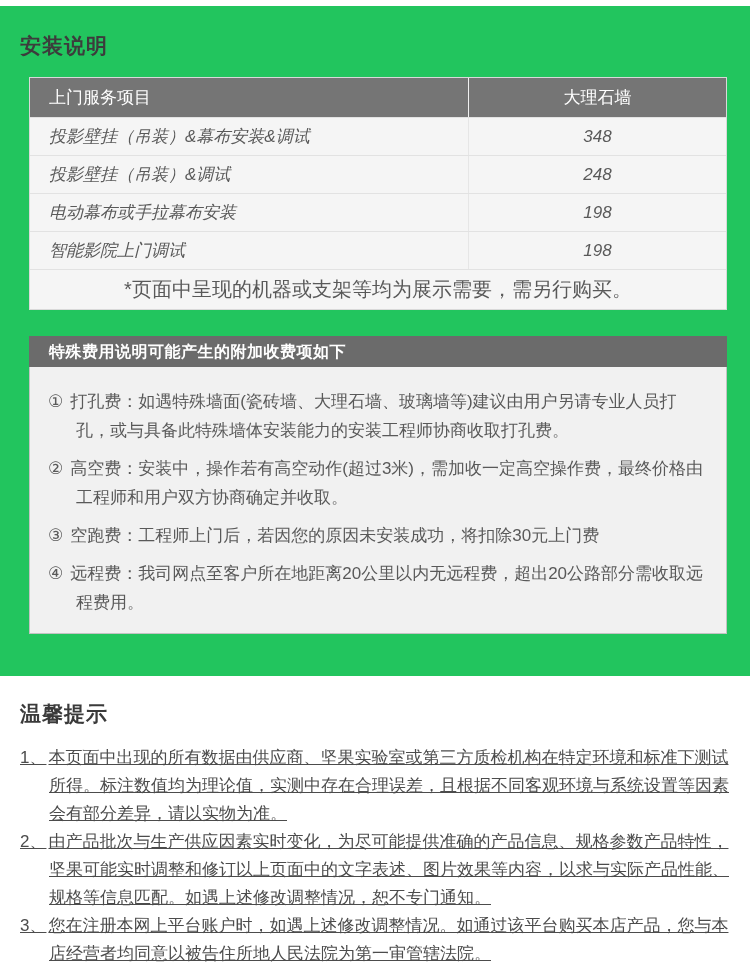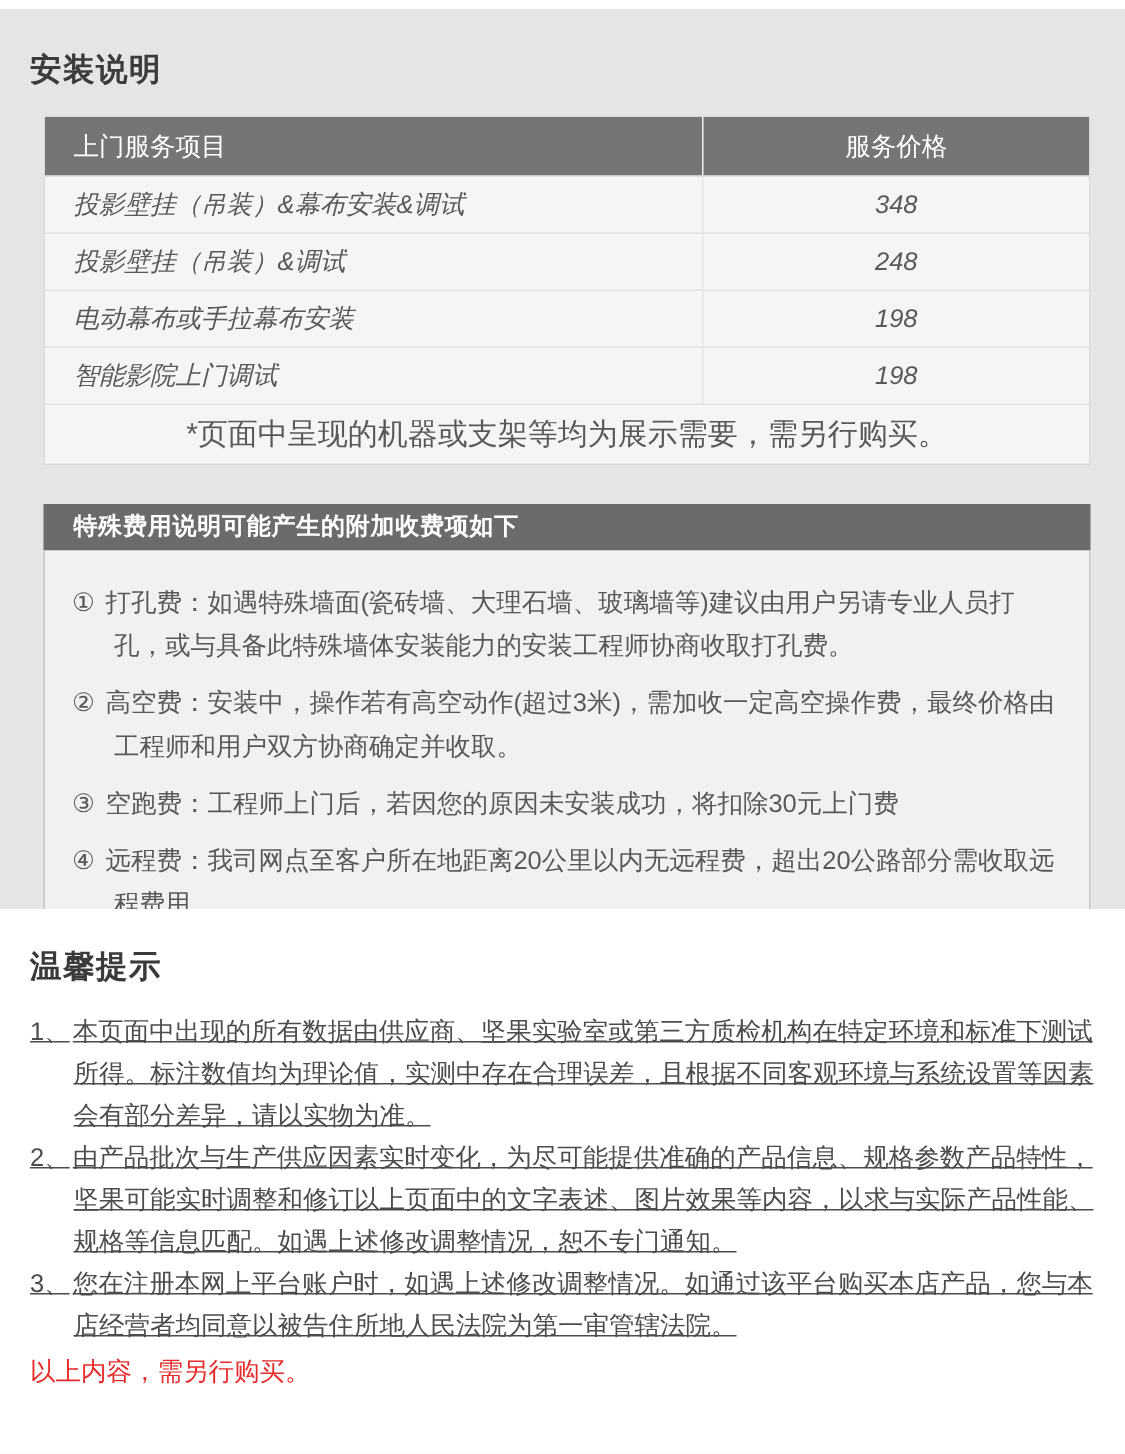--- a/index.html
+++ b/index.html
@@ -9,22 +9,22 @@
     height: 969px;
     font-family: "Liberation Sans", "DejaVu Sans", sans-serif;
     color: #595959;
     overflow: hidden;
   }
 
   
   .gray-panel {
     margin-top: 6px;
     width: 750px;
-    height: 600px;
-    background: #e5e5e5;
+    height: 670px;
+    background: #22c55e;
     overflow: hidden;
   }
   .install-title {
     margin: 26px 0 0 20px;
     font-size: 21px;
     font-weight: bold;
     color: #3c3c3c;
     letter-spacing: 1px;
   }
 
@@ -124,21 +124,21 @@
 </head>
 <body>
 
 <div class="gray-panel">
 
   <div class="install-title">安装说明</div>
 
   <div class="service-table">
     <div class="st-row st-header">
       <div class="st-cell-item">上门服务项目</div>
-      <div class="st-cell-price">服务价格</div>
+      <div class="st-cell-price">大理石墙</div>
     </div>
 
     <div class="st-row st-body-row">
       <div class="st-cell-item">投影壁挂（吊装）&amp;幕布安装&amp;调试</div>
       <div class="st-cell-price">348</div>
     </div>
     <div class="st-row st-body-row">
       <div class="st-cell-item">投影壁挂（吊装）&amp;调试</div>
       <div class="st-cell-price">248</div>
     </div>

